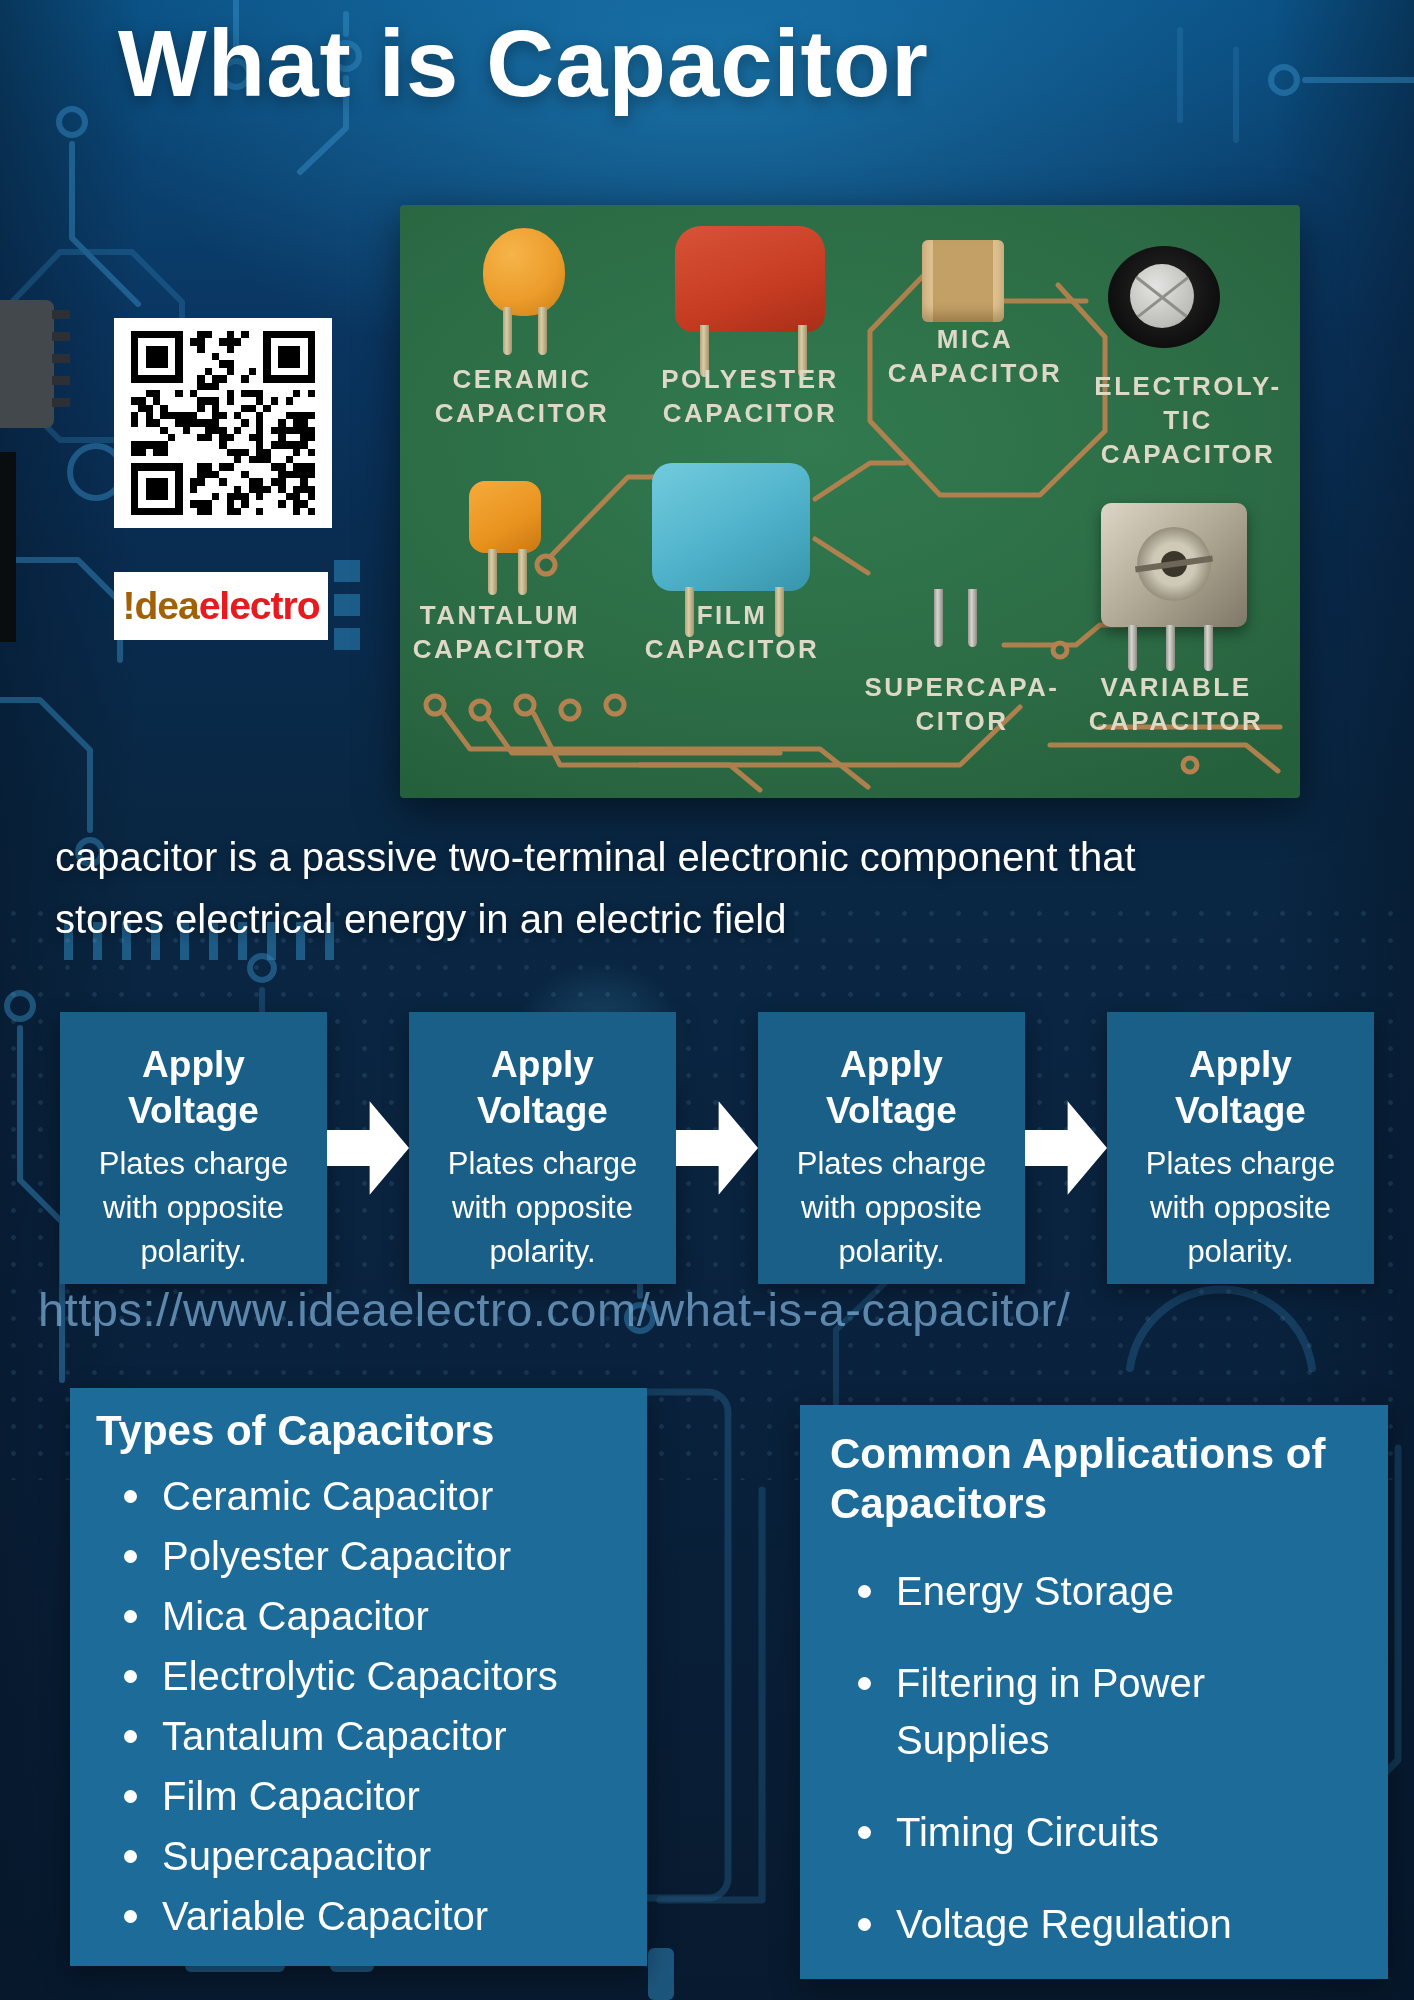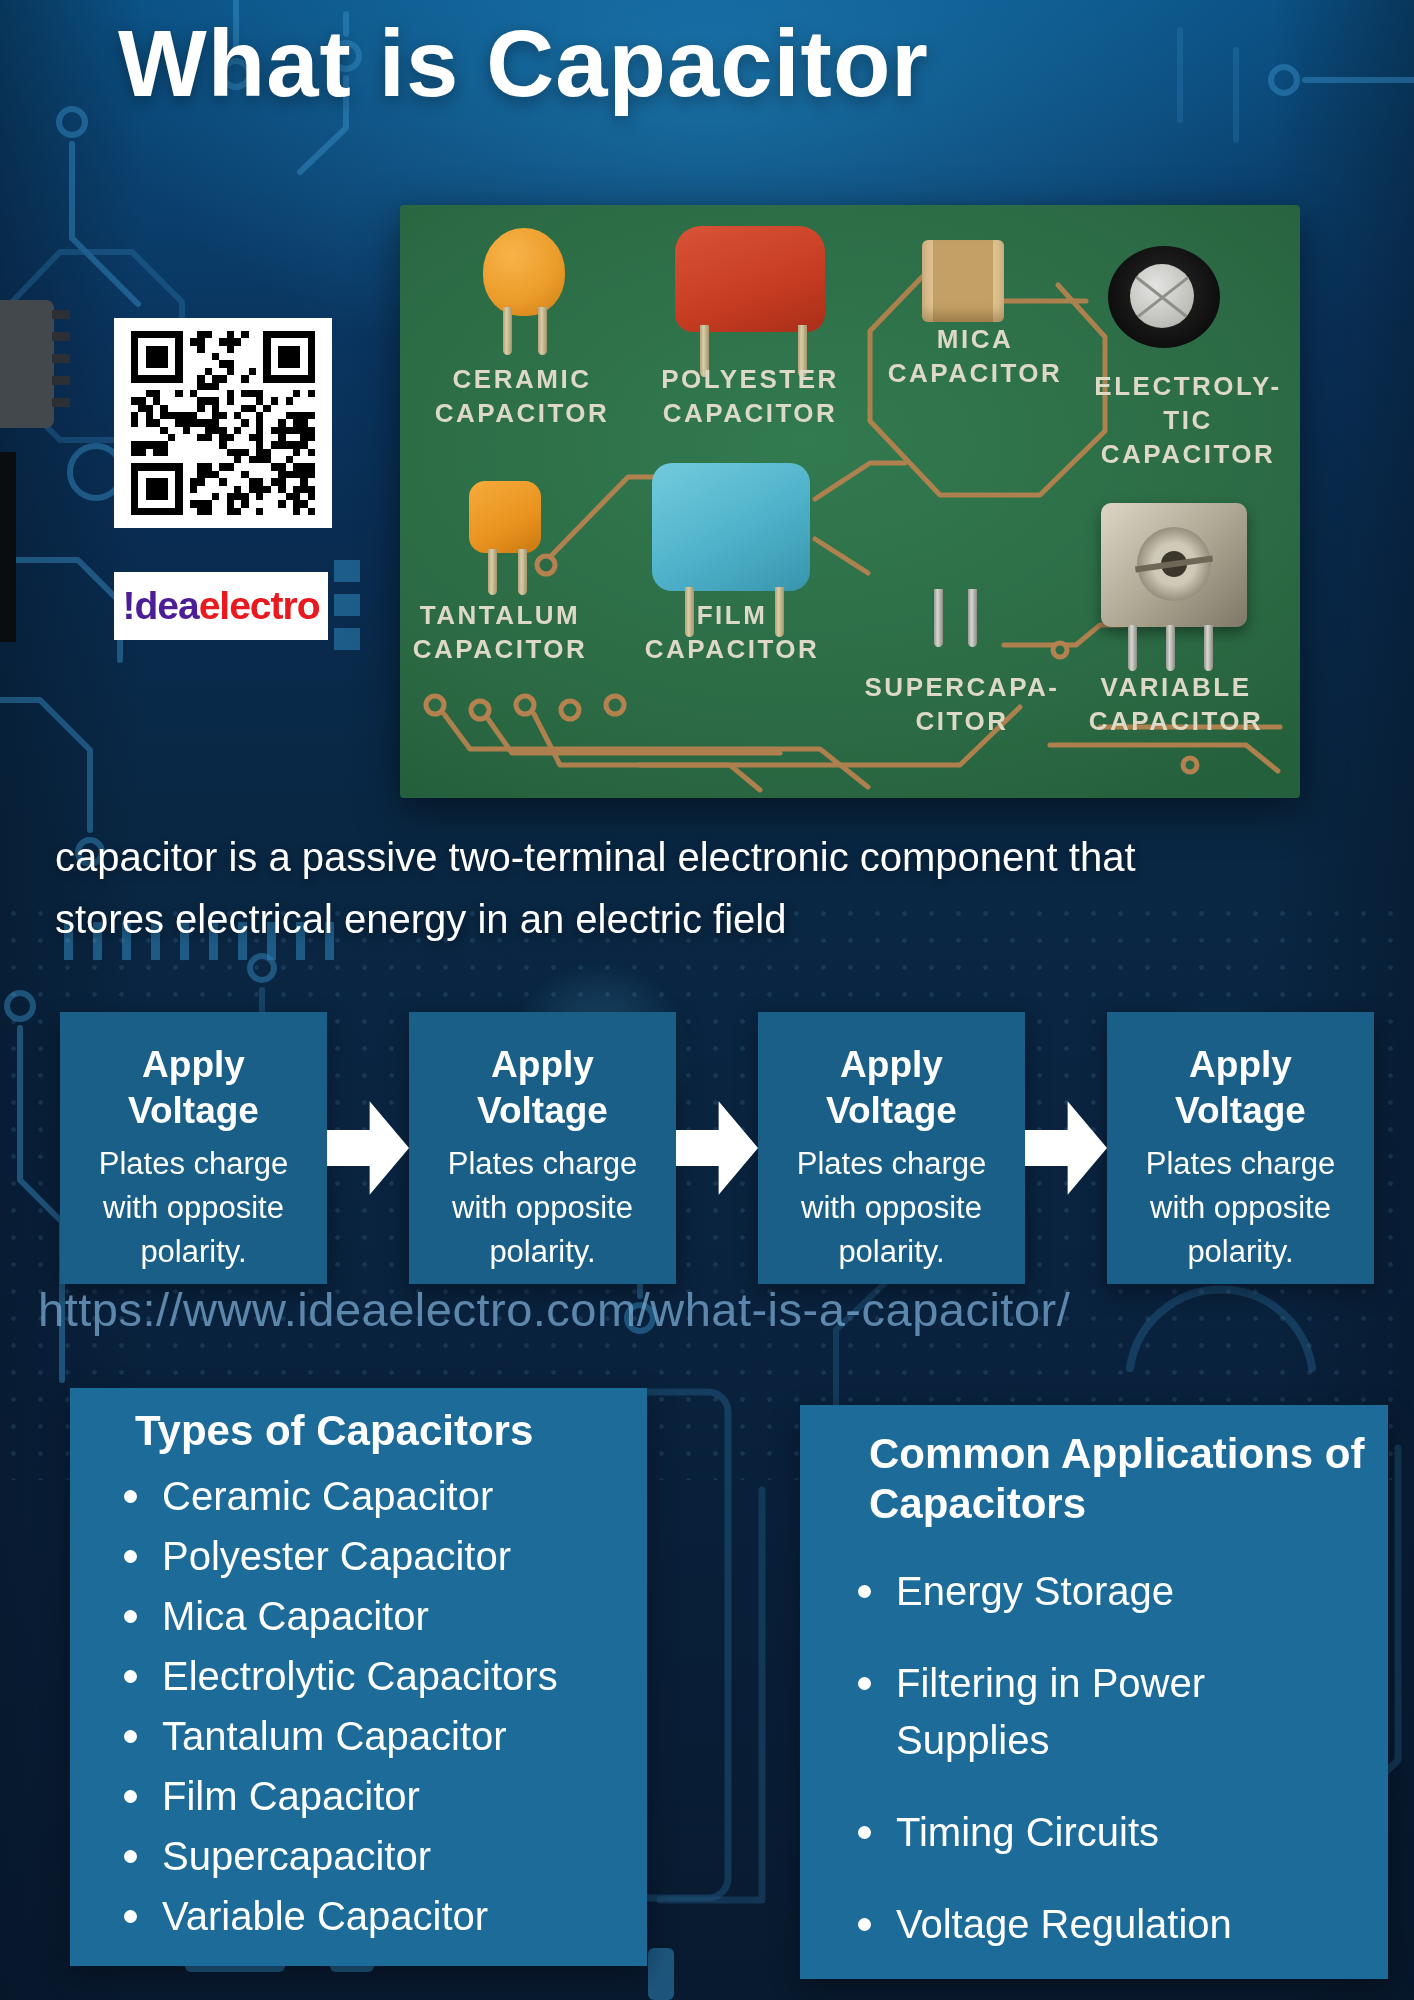--- a/index.html
+++ b/index.html
@@ -19,21 +19,21 @@
 
   
   .title{position:absolute;left:118px;top:10px;font-size:94px;font-weight:800;color:#ffffff;
     letter-spacing:1px;text-shadow:0 5px 16px rgba(0,0,0,.35);white-space:nowrap;}
 
   
   .qr-box{position:absolute;left:114px;top:318px;width:218px;height:210px;background:#ffffff;padding:0;}
   .qr-box svg{position:absolute;left:14px;top:13px;width:190px;height:184px;shape-rendering:crispEdges;}
   .logo-box{position:absolute;left:114px;top:572px;width:214px;height:68px;background:#ffffff;
     display:flex;align-items:center;justify-content:center;font-weight:800;font-size:39px;letter-spacing:-1px;}
-  .logo-black{color:#4c1d95;}  .logo-red{color:#e8191f;}
+  .logo-black{color:#a16207;}  .logo-red{color:#e8191f;}
 
   
   .board{position:absolute;left:400px;top:205px;width:900px;height:593px;background:
     radial-gradient(ellipse 700px 420px at 45% 40%,#327a50,#2b6a44 70%,#25603c 100%);
     border-radius:4px;overflow:hidden;box-shadow:0 12px 42px rgba(0,0,0,.5);}
   .board svg.traces{position:absolute;left:0;top:0;}
   .comp{position:absolute;}
   .blabel{position:absolute;transform:translateX(-50%);text-align:center;white-space:pre-line;
     font-weight:700;font-size:26px;line-height:1.3;letter-spacing:2.5px;color:#ded8c6;}
   .leg{position:absolute;width:9px;background:linear-gradient(90deg,#b3a47c,#d9cda6 40%,#a3946c);border-radius:0 0 5px 5px;}
@@ -86,21 +86,21 @@
 
   
   .url{position:absolute;left:38px;top:1282px;font-size:47px;color:rgba(125,175,215,.72);
     letter-spacing:.5px;white-space:nowrap;text-decoration:none;}
 
   
   .panel{position:absolute;background:#1c6b99;box-shadow:0 10px 26px rgba(0,0,0,.35);
     color:#fff;box-sizing:border-box;}
   .panel-types{left:70px;top:1388px;width:577px;padding:18px 16px 20px 26px;}
   .panel-apps{left:800px;top:1405px;width:588px;padding:24px 20px 26px 30px;}
-  .panel-title{font-weight:800;font-size:42px;line-height:1.18;white-space:pre-line;margin-left:39px;}
+  .panel-title{font-weight:800;font-size:42px;line-height:1.18;white-space:pre-line;}
   .panel ul{margin:10px 0 0 0;padding:0 0 0 20px;list-style:none;}
   .panel li{position:relative;padding-left:46px;font-size:40px;}
   .panel-types li{line-height:60px;}
   .panel-apps li{line-height:57px;margin-top:35px;}
   .panel li::before{content:"";position:absolute;left:8px;top:24px;width:13px;height:13px;border-radius:50%;background:#fff;}
   .panel-apps li::before{top:22px;}
 </style>
 </head>
 <body>
 

